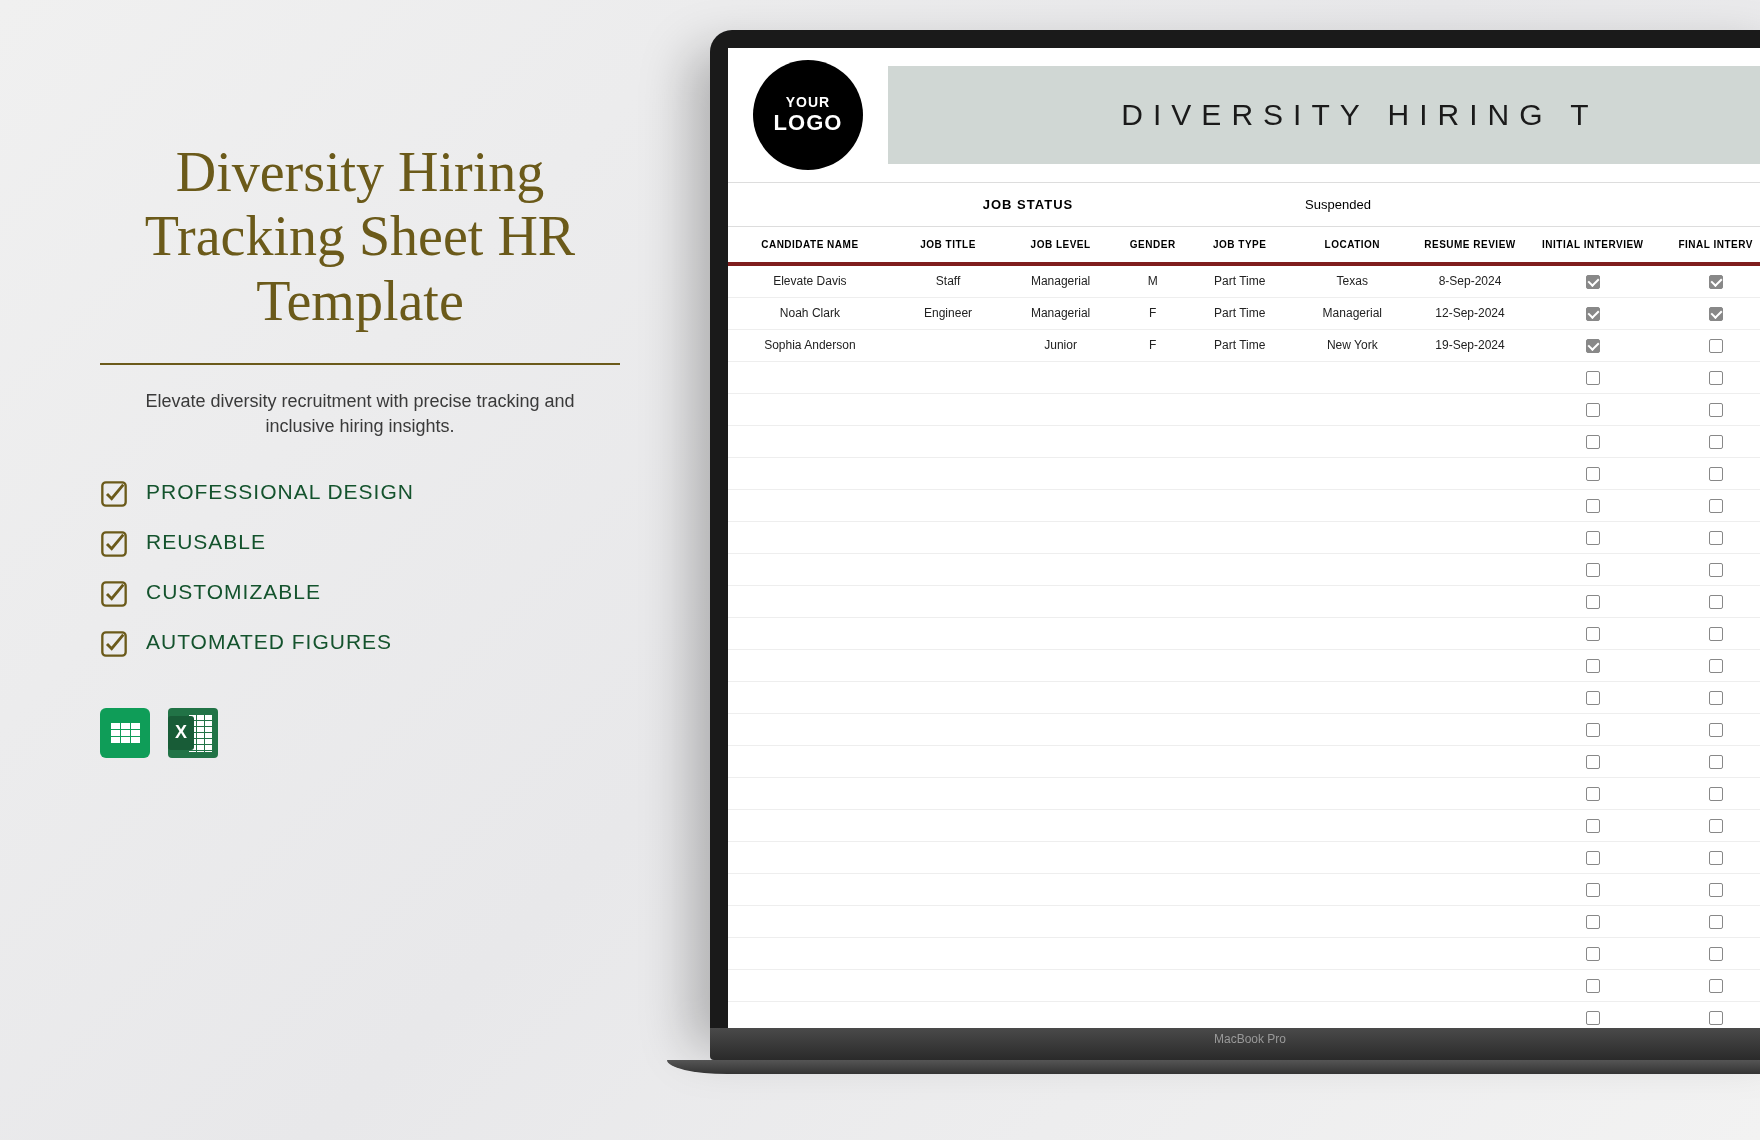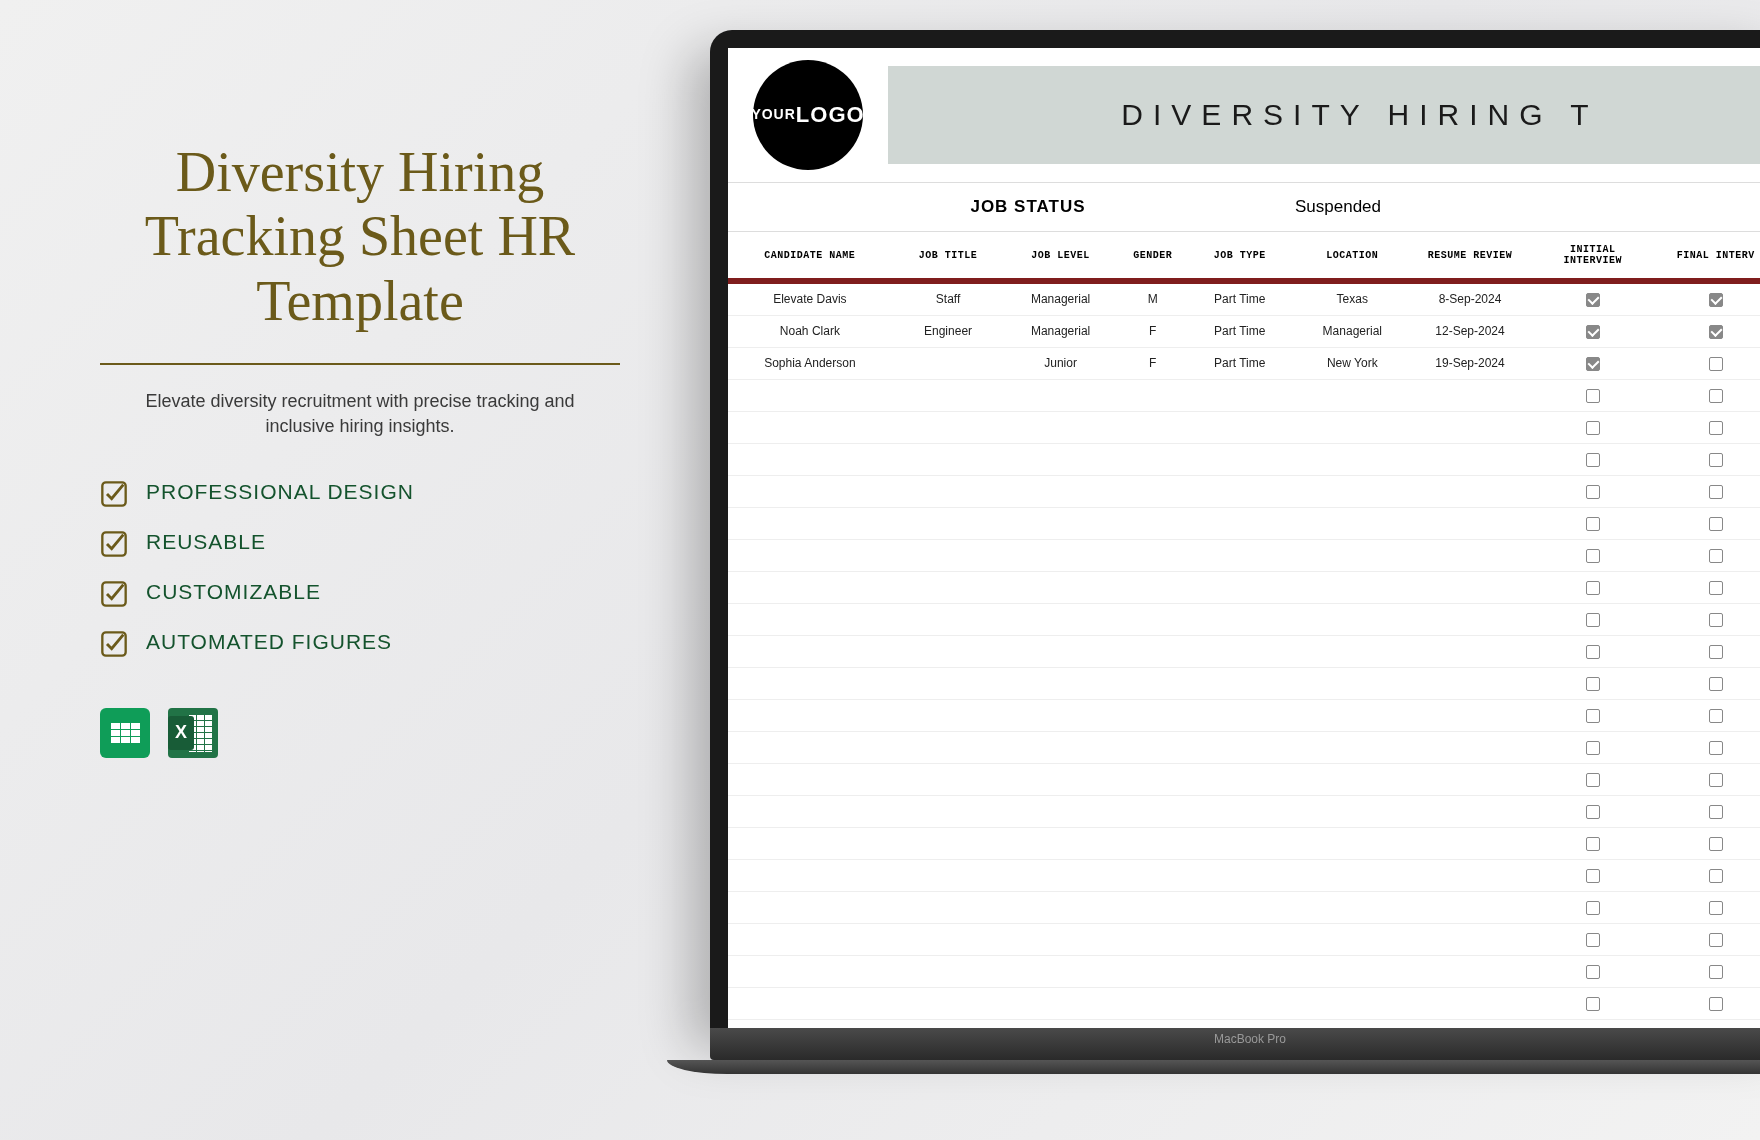--- a/index.html
+++ b/index.html
@@ -148,21 +148,21 @@
       align-items: center;
       justify-content: center;
       padding: 12px;
     }
     .logo-circle {
       width: 110px;
       height: 110px;
       background: #000;
       border-radius: 50%;
       display: flex;
-      flex-direction: row;
+      flex-direction: column;
       align-items: center;
       justify-content: center;
       color: white;
       font-weight: bold;
       line-height: 1.1;
     }
     .logo-circle .l1 { font-size: 14px; letter-spacing: 1px; }
     .logo-circle .l2 { font-size: 22px; letter-spacing: 1px; }
     .title-band {
       flex: 1;
@@ -177,46 +177,45 @@
       margin: 18px 0;
       padding-left: 60px;
     }
     .status-row {
       display: flex;
       border-bottom: 1px solid #ddd;
     }
     .status-row .pad { width: 160px; }
     .status-label, .status-value {
       padding: 14px 20px;
-      font-size: 17px;
+      font-size: 13px;
       text-align: center;
     }
     .status-label {
       width: 280px;
       font-weight: 700;
       letter-spacing: 1px;
     }
     .status-value {
       width: 340px;
       font-weight: 400;
     }
     table.sheet {
       width: 100%;
       border-collapse: collapse;
       table-layout: fixed;
     }
     table.sheet th {
       font-size: 10px;
       font-weight: 700;
       letter-spacing: 0.5px;
-      padding: 12px 14px;
-      border-bottom: 6px solid #7f1d1d;
+      padding: 12px 8px;
+      border-bottom: 4px solid #7f1d1d;
       text-align: center;
       color: #000;
-      font-family: Liberation Mono, monospace;
     }
     table.sheet td {
       font-size: 12px;
       padding: 8px 4px;
       border-bottom: 1px solid #eee;
       text-align: center;
       color: #222;
       height: 32px;
     }
     .col-name { width: 160px; }

